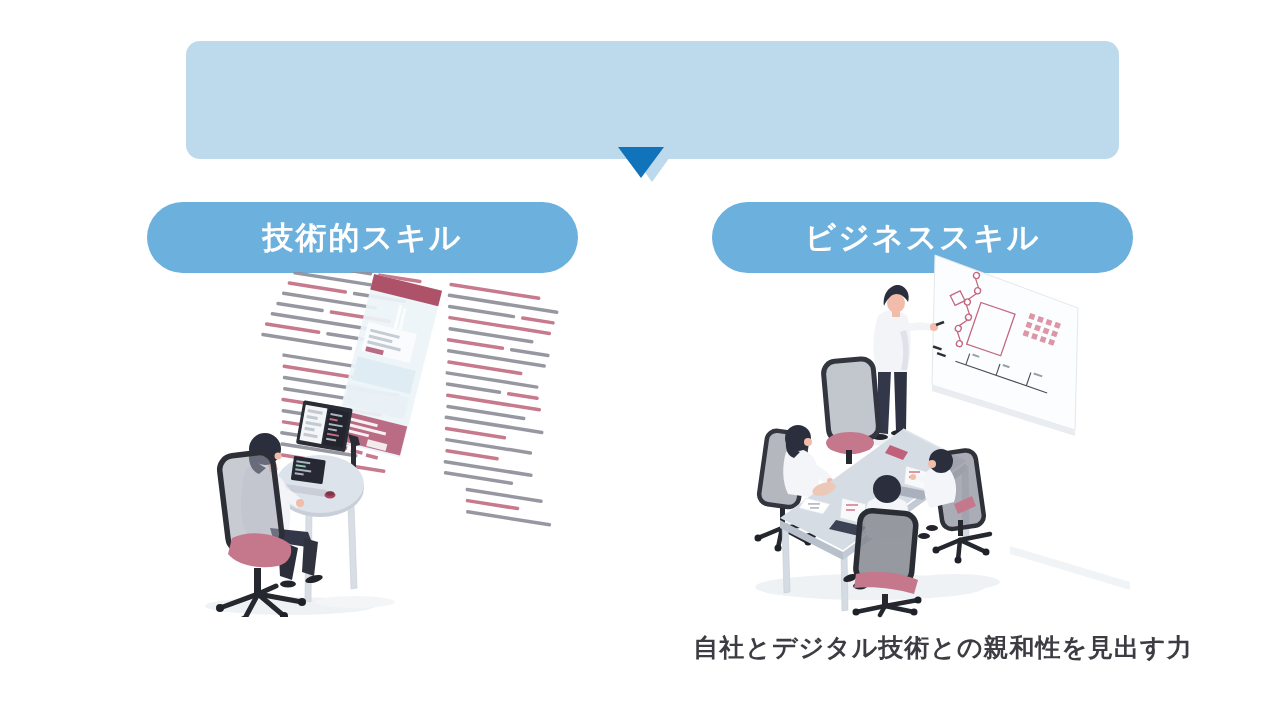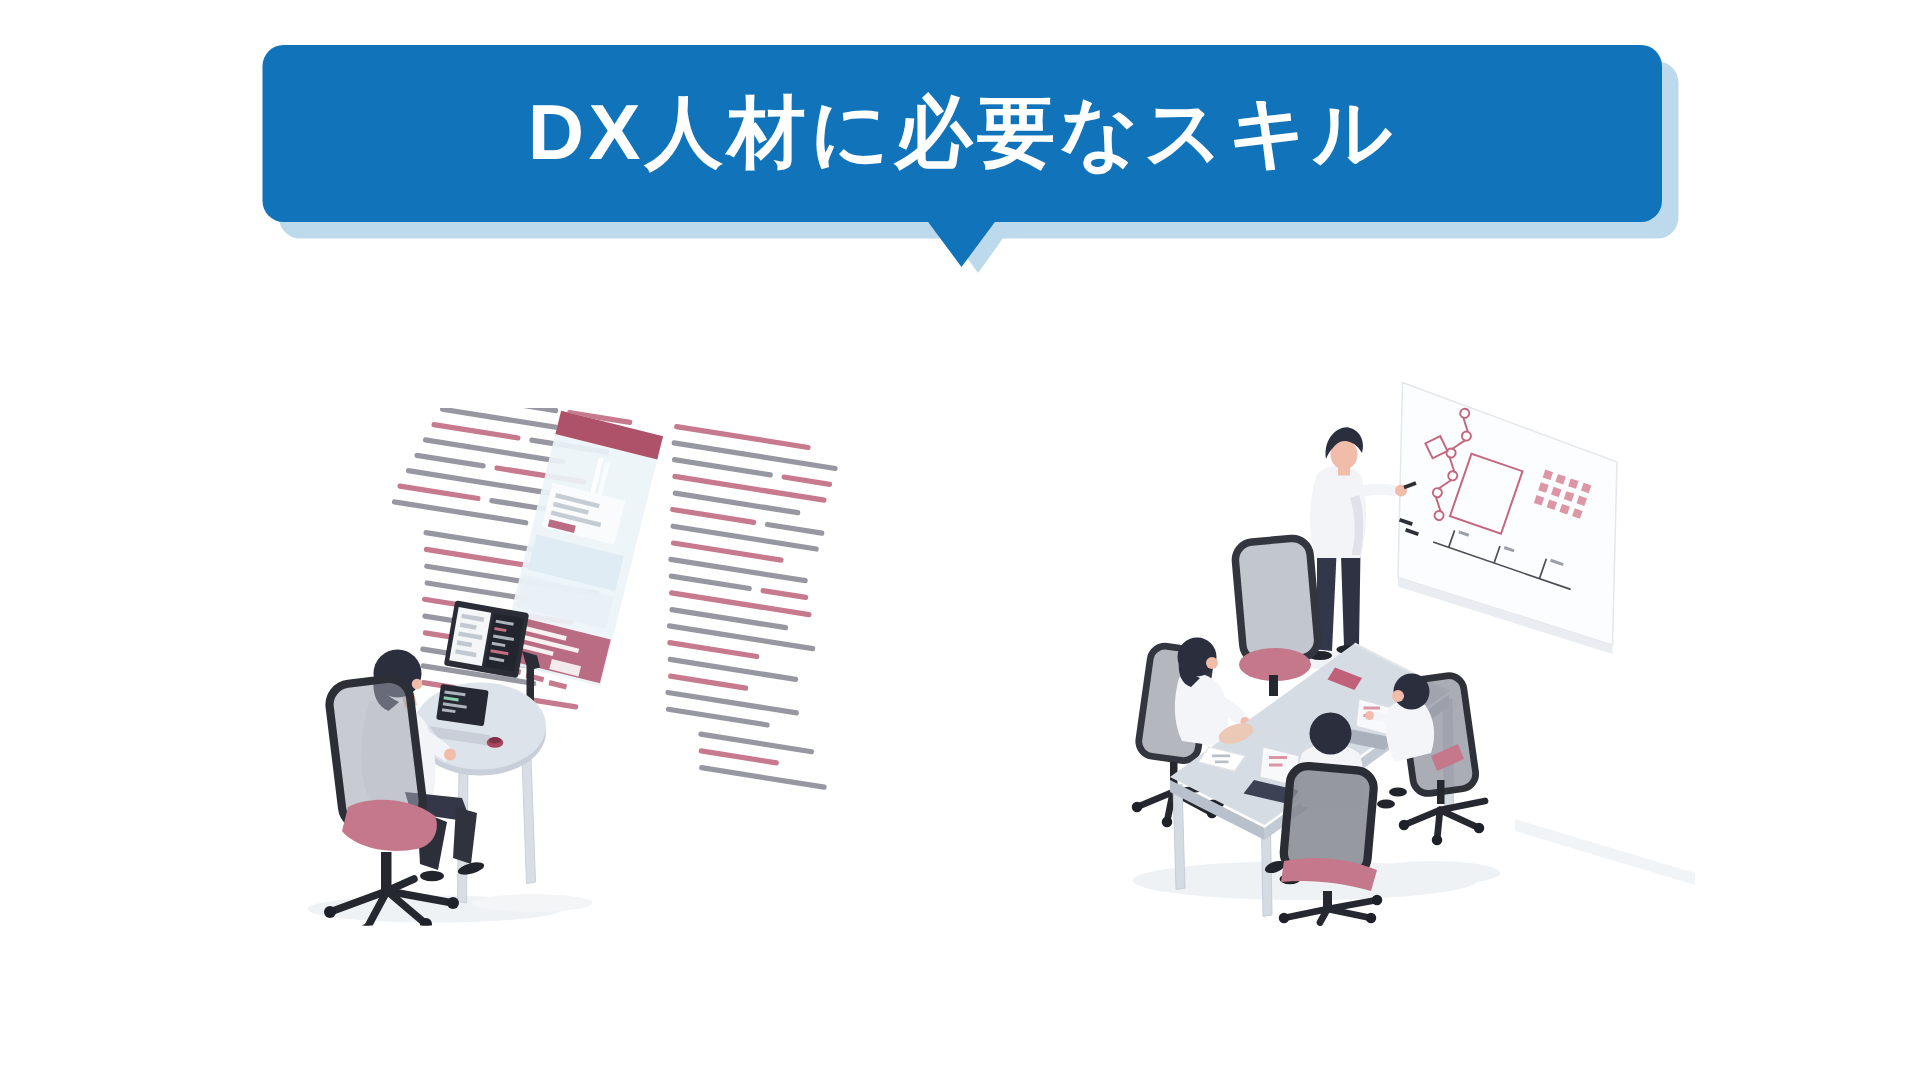--- a/index.html
+++ b/index.html
@@ -21,28 +21,31 @@
   .caption-tech{left:62px;width:600px;}
   .caption-biz{left:663px;width:560px;}
   .illo{position:absolute;z-index:2;}
 </style>
 </head>
 <body>
 
 <div class="stage">
 
   <div class="banner-shadow"></div>
-  <div class="banner">
-    <div class="banner-title">DX人材に必要なスキル</div>
-  </div>
   <svg class="tail" width="90" height="42">
     <polygon points="31,3 77,3 54,35" fill="#bcdaec"></polygon>
     <polygon points="20,0 66,0 43,31" fill="#1173b9"></polygon>
   </svg>
 
+  <div class="pill pill-tech">
+    <span class="pill-label">技術的スキル</span>
+  </div>
+  <div class="pill pill-biz">
+    <span class="pill-label">ビジネススキル</span>
+  </div>
 
   <svg class="illo" style="left:180px;top:272px" width="400" height="345" viewBox="0 0 400 345">
     <ellipse cx="110" cy="334" rx="85" ry="9" fill="#eff2f5"></ellipse>
     <ellipse cx="175" cy="330" rx="40" ry="6" fill="#f3f5f7"></ellipse>
 
     <g opacity="0.92">
       <g transform="rotate(9 220 120)">
         <rect x="100" y="6" width="74" height="3.5" rx="1.5" fill="#8f8f9b"></rect>
           <rect x="180" y="6" width="44" height="3.5" rx="1.5" fill="#c36e84"></rect>
         <rect x="96" y="17" width="112" height="3.5" rx="1.5" fill="#8f8f9b"></rect>
@@ -357,14 +360,15 @@
           <line x1="175" y1="366" x2="170" y2="375"></line>
         <line x1="175" y1="366" x2="204" y2="372"></line>
           <line x1="175" y1="366" x2="208" y2="360"></line>
       </g>
       <circle cx="146" cy="372" r="3.5" fill="#1f2128"></circle>
         <circle cx="204" cy="372" r="3.5" fill="#1f2128"></circle>
       <circle cx="208" cy="360" r="3.5" fill="#1f2128"></circle>
     </g>
   </svg>
 
+  <div class="caption caption-biz">自社とデジタル技術との親和性を見出す力</div>
 
 </div>
 
 </body></html>

